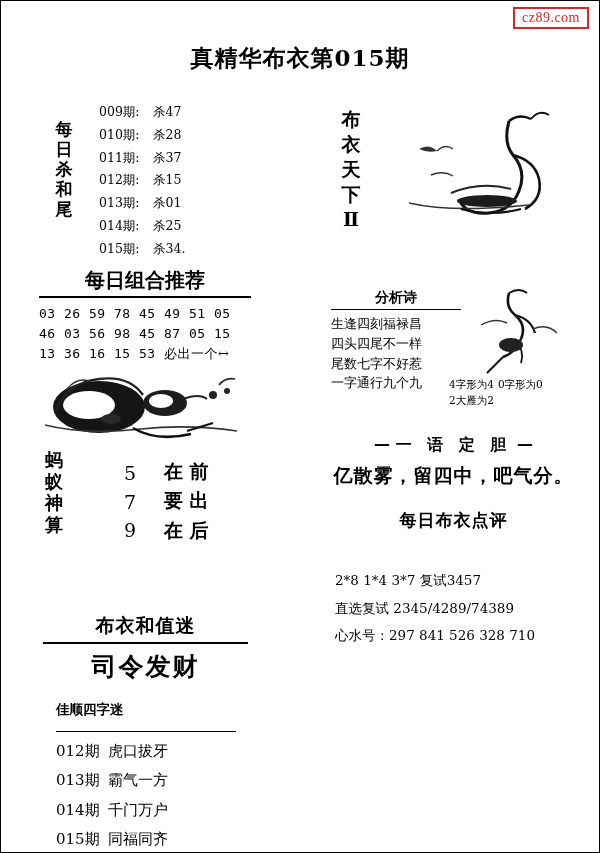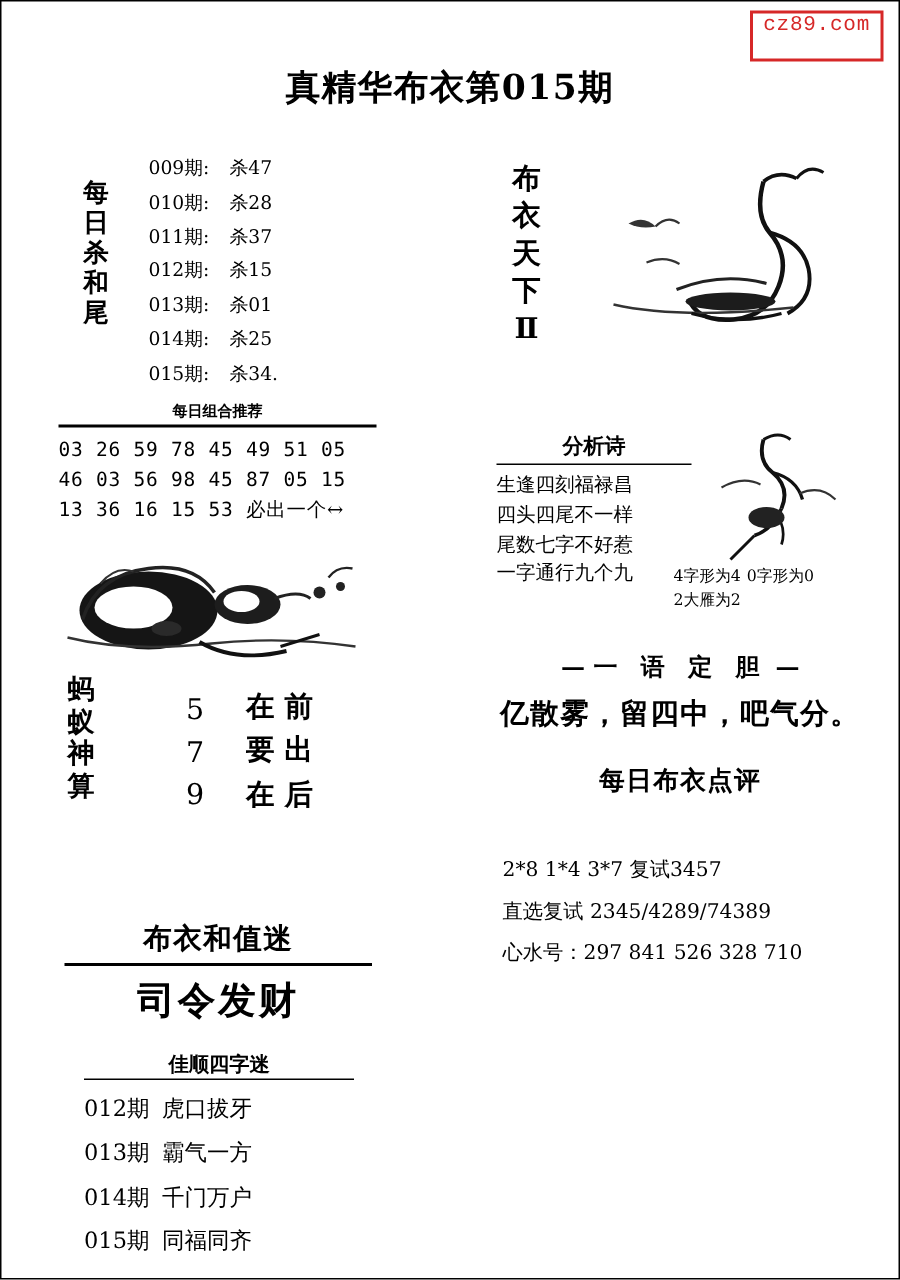--- a/index.html
+++ b/index.html
@@ -24,24 +24,24 @@
     box-sizing: border-box;
     background: #fff;
   }
 
   
   .watermark {
     position: absolute;
     right: 10px;
     top: 6px;
     border: 2px solid #d62828;
-    padding: 1px 7px 14px 7px;
+    padding: 1px 7px 2px 7px;
     font-size: 14px;
     color: #d62828;
-    font-family: Liberation Mono, monospace;
+    font-family: Liberation Serif, serif;
     letter-spacing: 0.5px;
     background: #fff;
     line-height: 1.1;
   }
 
   
   .main-title {
     position: absolute;
     left: 0; right: 0;
     top: 42px;
@@ -87,21 +87,21 @@
   
   .combo-block {
     position: absolute;
     left: 38px;
     top: 266px;
     width: 212px;
   }
   .combo-title {
     font-family: "DejaVu Serif", "Liberation Serif", serif;
     font-weight: bold;
-    font-size: 10px;
+    font-size: 20px;
     text-align: center;
     border-bottom: 2px solid #000;
     padding-bottom: 2px;
   }
   .combo-rows {
     margin-top: 6px;
     font-family: "DejaVu Sans Mono", "Liberation Mono", monospace;
     font-size: 13px;
     line-height: 1.55;
     letter-spacing: 0.5px;
@@ -185,26 +185,25 @@
   }
 
   
   .riddle-block {
     position: absolute;
     left: 55px;
     top: 700px;
     width: 180px;
   }
   .riddle-title {
-    text-align: center;
     font-family: "DejaVu Serif", "Liberation Serif", serif;
     font-weight: bold;
     font-size: 13.5px;
     border-bottom: 1.5px solid #000;
-    padding-bottom: 0;
+    padding-bottom: 12px;
   }
   .riddle-rows {
     margin-top: 5px;
     font-family: "DejaVu Serif", "Liberation Serif", serif;
     font-size: 15px;
     line-height: 1.95;
   }
   .riddle-rows .rr { white-space: nowrap; }
   .riddle-rows .p { display: inline-block; width: 52px; }
 

